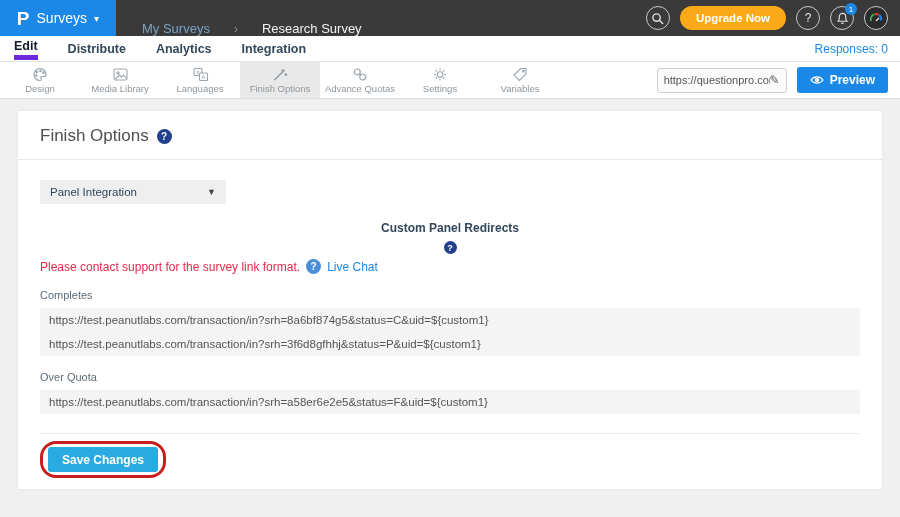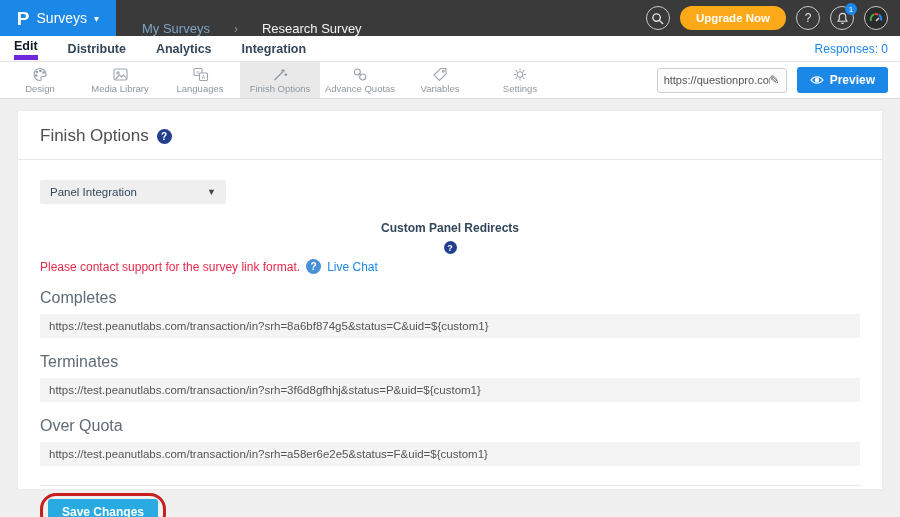--- a/index.html
+++ b/index.html
@@ -50,21 +50,21 @@
   .help-dark.sm { width:13px; height:13px; font-size:9px; }
   .help-light { width:15px; height:15px; border-radius:50%; background:#4a90d9; color:#fff; font-size:10px; font-weight:700; display:inline-flex; align-items:center; justify-content:center; cursor:pointer; }
   .card-body { padding:20px 22px 0; }
   .dropdown { width:186px; height:24px; background:#efefef; display:flex; align-items:center; justify-content:space-between; padding:0 10px; font-size:11.5px; color:#33475b; cursor:pointer; border-radius:2px; }
   .dd-caret { font-size:9px; color:#444; }
   .section-title-row { margin-top:17px; display:flex; align-items:center; gap:6px;flex-direction:column; }
   .section-title { font-size:12px; font-weight:700; color:#33475b; }
   .note-row { margin-top:5px; display:flex; align-items:center; gap:6px; }
   .note-text { font-size:12px; color:#e8274b; }
   .live-chat { font-size:12px; color:#1b87e6; cursor:pointer; }
-  .field-label { margin:15px 0 7px; font-size:16px; color:#5f6b76; }
+  .field-label { margin:15px 0 7px; font-size:11px; color:#5f6b76; }
   .field-input { width:100%; height:24px; background:#f4f4f4; border:none; outline:none; font-size:11.5px; color:#555; padding:0 9px; font-family:"Liberation Sans",sans-serif; border-radius:1px; }
   .bottom-divider { border-top:1px solid #e8e8e8; margin-top:19px; }
   .save-row { margin-top:7px; }
   .annotation-ring { display:inline-block; border:3px solid #c81e1e; border-radius:16px; padding:3px 5px; }
   .save-btn { background:#29abe2; color:#fff; border:none; border-radius:3px; height:25px; padding:0 14px; font-size:12px; font-weight:700; cursor:pointer; }
 </style>
 </head>
 <body>
 
 <div class="app">
@@ -153,42 +153,42 @@
         </svg>
       <span class="tool-label">Finish Options</span>
     </div>
     <div class="tool-item">
       <svg width="16" height="15" viewBox="0 0 16 15" fill="none" stroke="#9aa5ad" stroke-width="1.2">
           <circle cx="5.3" cy="5" r="3"></circle>
           <circle cx="10.7" cy="10" r="3"></circle>
           <line x1="6.8" y1="6.4" x2="9.2" y2="8.6"></line>
         </svg>
       <span class="tool-label">Advance Quotas</span>
-    </div>
-    <div class="tool-item">
-      <svg width="16" height="15" viewBox="0 0 16 15" fill="none" stroke="#9aa5ad" stroke-width="1.1">
-          <path d="M8.6 1.5 H14 V6.9 L7.4 13.5 L2 8.1 Z"></path>
-          <circle cx="11.3" cy="4.2" r="0.9"></circle>
-        </svg>
-      <span class="tool-label">Variables</span>
     </div>
     <div class="tool-item">
       <svg width="16" height="15" viewBox="0 0 16 16" fill="none" stroke="#9aa5ad" stroke-width="1.2">
           <circle cx="8" cy="8" r="3"></circle>
           <line x1="8" y1="1.5" x2="8" y2="3.5"></line>
           <line x1="8" y1="12.5" x2="8" y2="14.5"></line>
           <line x1="1.5" y1="8" x2="3.5" y2="8"></line>
           <line x1="12.5" y1="8" x2="14.5" y2="8"></line>
           <line x1="3.4" y1="3.4" x2="4.8" y2="4.8"></line>
           <line x1="11.2" y1="11.2" x2="12.6" y2="12.6"></line>
           <line x1="3.4" y1="12.6" x2="4.8" y2="11.2"></line>
           <line x1="11.2" y1="4.8" x2="12.6" y2="3.4"></line>
         </svg>
       <span class="tool-label">Settings</span>
     </div>
+    <div class="tool-item">
+      <svg width="16" height="15" viewBox="0 0 16 15" fill="none" stroke="#9aa5ad" stroke-width="1.1">
+          <path d="M8.6 1.5 H14 V6.9 L7.4 13.5 L2 8.1 Z"></path>
+          <circle cx="11.3" cy="4.2" r="0.9"></circle>
+        </svg>
+      <span class="tool-label">Variables</span>
+    </div>
     <div class="toolbar-right">
       <div class="url-wrap">
         <input class="url-input" value="https://questionpro.com/t/A" style="">
         <span class="pencil">✎</span>
       </div>
       <button class="preview-btn">
         <svg width="14" height="10" viewBox="0 0 14 10" fill="none" stroke="#fff" stroke-width="1.2">
             <path d="M1 5 C3.8 0.8 10.2 0.8 13 5 C10.2 9.2 3.8 9.2 1 5 Z"></path>
             <circle cx="7" cy="5" r="1.6" fill="#fff"></circle>
           </svg>
@@ -215,21 +215,20 @@
         </div>
         <div class="note-row">
           <span class="note-text">Please contact support for the survey link format.</span>
           <span class="help-light">?</span>
           <span class="live-chat">Live Chat</span>
         </div>
 
         <div class="field-label">Completes</div>
         <input class="field-input" value="https://test.peanutlabs.com/transaction/in?srh=8a6bf874g5&amp;status=C&amp;uid=${custom1}" style="">
 
-        <div class="field-label">Terminates</div>
         <input class="field-input" value="https://test.peanutlabs.com/transaction/in?srh=3f6d8gfhhj&amp;status=P&amp;uid=${custom1}" style="">
 
         <div class="field-label">Over Quota</div>
         <input class="field-input" value="https://test.peanutlabs.com/transaction/in?srh=a58er6e2e5&amp;status=F&amp;uid=${custom1}" style="">
 
         <div class="bottom-divider"></div>
         <div class="save-row">
           <span class="annotation-ring">
             <button class="save-btn">Save Changes</button>
           </span>

